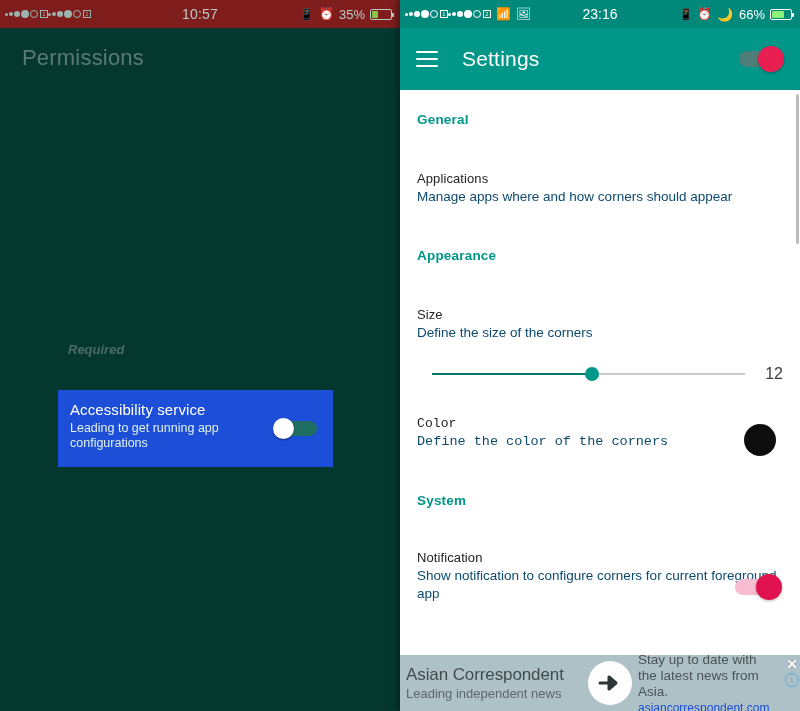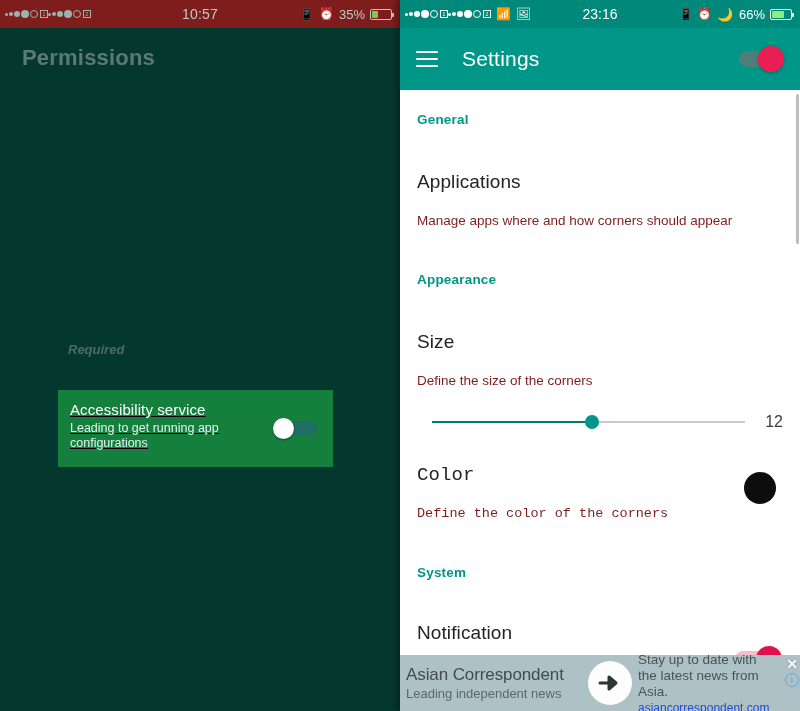--- a/index.html
+++ b/index.html
@@ -113,21 +113,20 @@
     height: 100%;
     border-radius: 1px;
   }
   .l-title {
     position: absolute;
     left: 22px;
     top: 45px;
     font-size: 22px;
     color: #5b7a73;
     letter-spacing: .2px;
-    font-weight: bold;
   }
   .l-required {
     position: absolute;
     left: 68px;
     top: 342px;
     font-size: 13px;
     font-weight: bold;
     color: #4c6b64;
     font-style: italic;
   }
@@ -296,29 +295,29 @@
     font-size: 13.5px;
     font-weight: bold;
     padding: 0 0 0 17px;
     letter-spacing: .2px;
   }
   .pref {
     padding: 0 17px;
     position: relative;
   }
   .pref-title {
-    font-size: 19px;
+    font-size: 13px;
     color: #232323;
     letter-spacing: .1px;
   }
   .pref-sub {
     font-size: 13.5px;
-    color: #7f1d1d;
+    color: #0c4a6e;
     line-height: 18px;
-    margin-top: 19px;
+    margin-top: 2px;
   }
   .slider-row {
     display: flex;
     align-items: center;
     padding: 0 17px;
     margin-top: 22px;
   }
   .slider {
     position: relative;
     flex: 1;
@@ -518,21 +517,21 @@
         <span class="bat-shell">
           <span class="bat-fill" id="l-bat" style="background: rgb(139, 195, 74); width: 35%;"></span>
         </span>
       </div>
     </div>
 
     <div class="l-title">Permissions</div>
 
     <div class="l-required">Required</div>
 
-    <div class="perm-card" style="background: #15803d; text-decoration: underline;">
+    <div class="perm-card" style="background: #1d4ed8;">
       <div class="perm-card-text">
         <div class="perm-title">Accessibility service</div>
         <div class="perm-sub">Leading to get running app configurations</div>
       </div>
       <div class="perm-switch">
         <span class="track"></span>
         <span class="thumb"></span>
       </div>
     </div>
 

